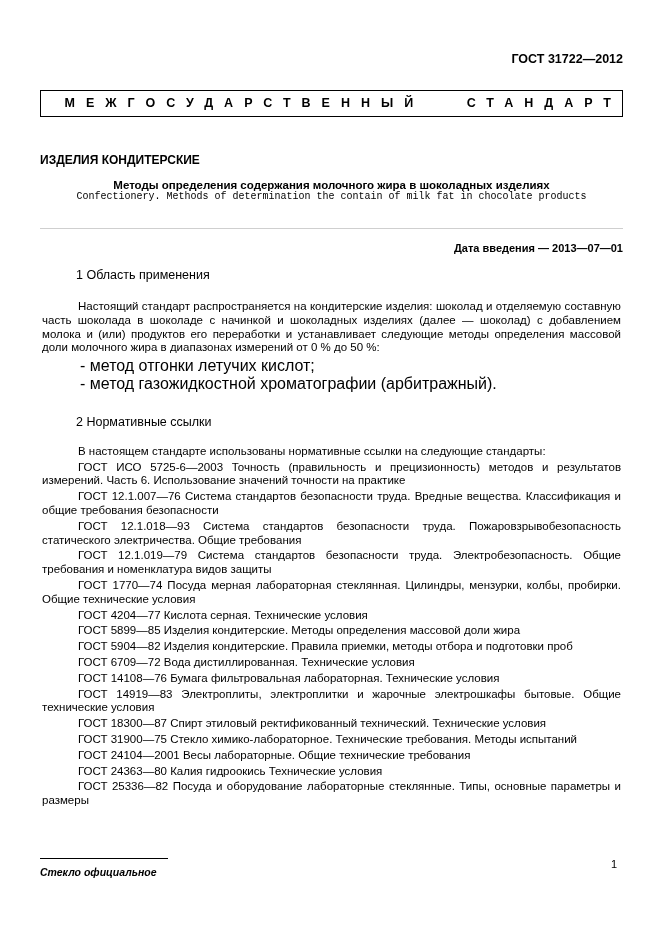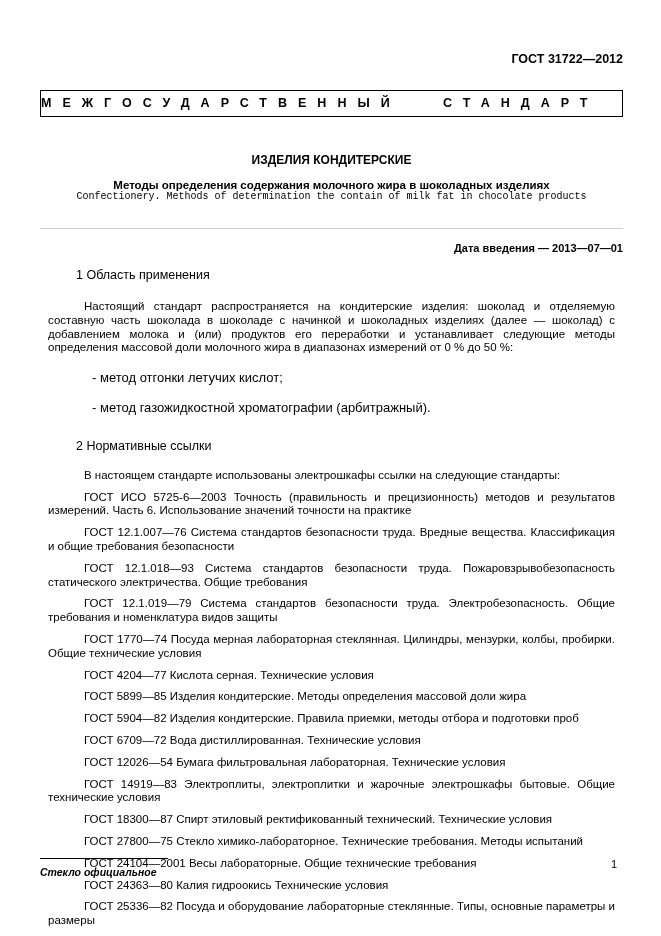--- a/index.html
+++ b/index.html
@@ -19,32 +19,31 @@
     overflow: hidden;
   }
   .doc-code {
     text-align: right;
     font-weight: bold;
     font-size: 12.5px;
     margin-bottom: 24px;
   }
   .banner {
     border: 1.5px solid #000;
-    text-align: left;
+    text-align: right;
     font-weight: bold;
     font-size: 12.5px;
     letter-spacing: 11px;
     word-spacing: 28px;
     padding: 5px 0 6px 0;
     margin-bottom: 36px;
     white-space: nowrap;
     overflow: hidden;
   }
   .title-main {
-    text-align: center;
     font-weight: bold;
     font-size: 12px;
     margin-bottom: 12px;
   }
   .title-sub {
     text-align: center;
     font-weight: bold;
     font-size: 11.5px;
   }
   .title-en {
@@ -75,27 +74,27 @@
   }
   .section-heading.second {
     margin-top: 24px;
     margin-bottom: 16px;
   }
   p.body-par {
     font-size: 11.5px;
     line-height: 13.8px;
     text-align: justify;
     text-indent: 36px;
-    margin: 8px;
+    margin: 2px;
   }
   p.list-item {
-    font-size: 13px;
+    font-size: 16px;
     line-height: 13.8px;
     text-indent: 36px;
-    margin: 16px;
+    margin: 4px;
   }
   .footer {
     position: absolute;
     left: 40px;
     right: 38px;
     bottom: 56px;
   }
   .footer-rule {
     border: 0;
     border-top: 1px solid #000;
@@ -132,34 +131,34 @@
   <hr class="faint-rule">
 
   <div class="date-line">Дата введения — 2013—07—01</div>
 
   <h2 class="section-heading first">1  Область применения</h2>
   <p class="body-par">Настоящий стандарт распространяется на кондитерские изделия: шоколад и отделяемую составную часть шоколада в шоколаде с начинкой и шоколадных изделиях (далее — шоколад) с добавлением молока и (или) продуктов его переработки и устанавливает следующие методы определения массовой доли молочного жира в диапазонах измерений от 0 % до 50 %:</p>
   <p class="list-item">- метод отгонки летучих кислот;</p>
   <p class="list-item">- метод газожидкостной хроматографии (арбитражный).</p>
 
   <h2 class="section-heading second">2  Нормативные ссылки</h2>
-  <p class="body-par">В настоящем стандарте использованы электрошкафы ссылки на следующие стандарты:</p>
+  <p class="body-par">В настоящем стандарте использованы нормативные ссылки на следующие стандарты:</p>
   <p class="body-par">ГОСТ ИСО 5725-6—2003  Точность (правильность и прецизионность) методов и результатов измерений. Часть 6. Использование значений точности на практике</p>
   <p class="body-par">ГОСТ 12.1.007—76  Система стандартов безопасности труда. Вредные вещества. Классификация и общие требования безопасности</p>
   <p class="body-par">ГОСТ 12.1.018—93  Система стандартов безопасности труда. Пожаровзрывобезопасность статического электричества. Общие требования</p>
   <p class="body-par">ГОСТ 12.1.019—79  Система стандартов безопасности труда. Электробезопасность. Общие требования и номенклатура видов защиты</p>
   <p class="body-par">ГОСТ 1770—74  Посуда мерная лабораторная стеклянная. Цилиндры, мензурки, колбы, пробирки. Общие технические условия</p>
   <p class="body-par">ГОСТ 4204—77  Кислота серная. Технические условия</p>
   <p class="body-par">ГОСТ 5899—85  Изделия кондитерские. Методы определения массовой доли жира</p>
   <p class="body-par">ГОСТ 5904—82  Изделия кондитерские. Правила приемки, методы отбора и подготовки проб</p>
   <p class="body-par">ГОСТ 6709—72  Вода дистиллированная. Технические условия</p>
-  <p class="body-par">ГОСТ 12026—54  Бумага фильтровальная лабораторная. Технические условия</p>
+  <p class="body-par">ГОСТ 14108—76  Бумага фильтровальная лабораторная. Технические условия</p>
   <p class="body-par">ГОСТ 14919—83  Электроплиты, электроплитки и жарочные электрошкафы бытовые. Общие технические условия</p>
   <p class="body-par">ГОСТ 18300—87  Спирт этиловый ректификованный технический. Технические условия</p>
-  <p class="body-par">ГОСТ 27800—75  Стекло химико-лабораторное. Технические требования. Методы испытаний</p>
+  <p class="body-par">ГОСТ 31900—75  Стекло химико-лабораторное. Технические требования. Методы испытаний</p>
   <p class="body-par">ГОСТ 24104—2001  Весы лабораторные. Общие технические требования</p>
   <p class="body-par">ГОСТ 24363—80  Калия гидроокись Технические условия</p>
   <p class="body-par">ГОСТ 25336—82  Посуда и оборудование лабораторные стеклянные. Типы, основные параметры и размеры</p>
 
   <div class="footer">
     <hr class="footer-rule">
     <span class="footer-note">Стекло официальное</span>
   </div>
 
   <div class="page-number">1</div>

